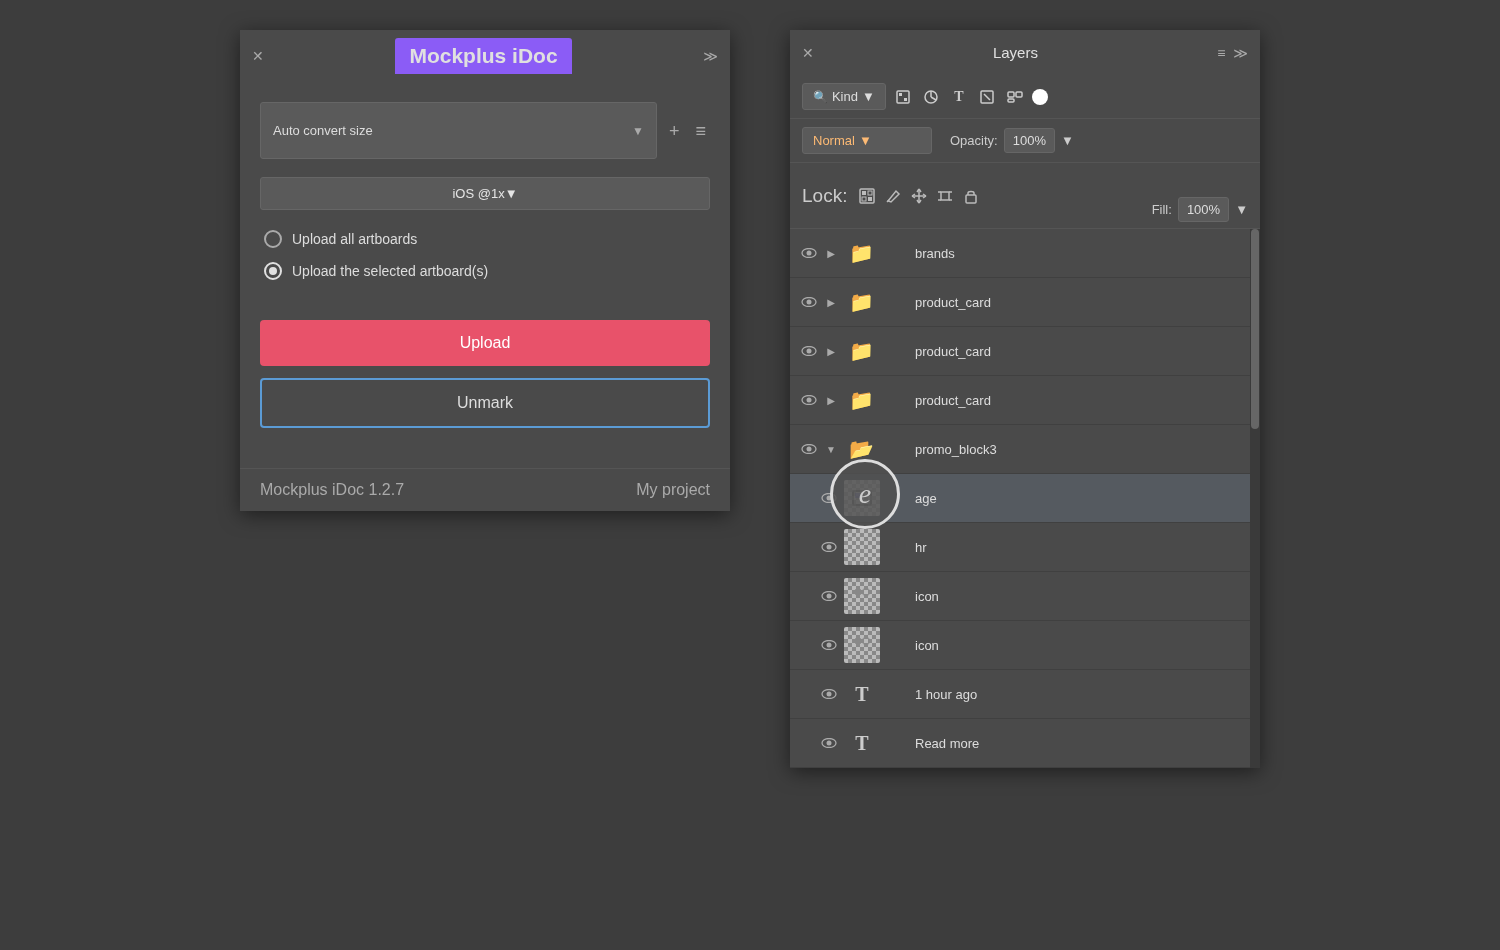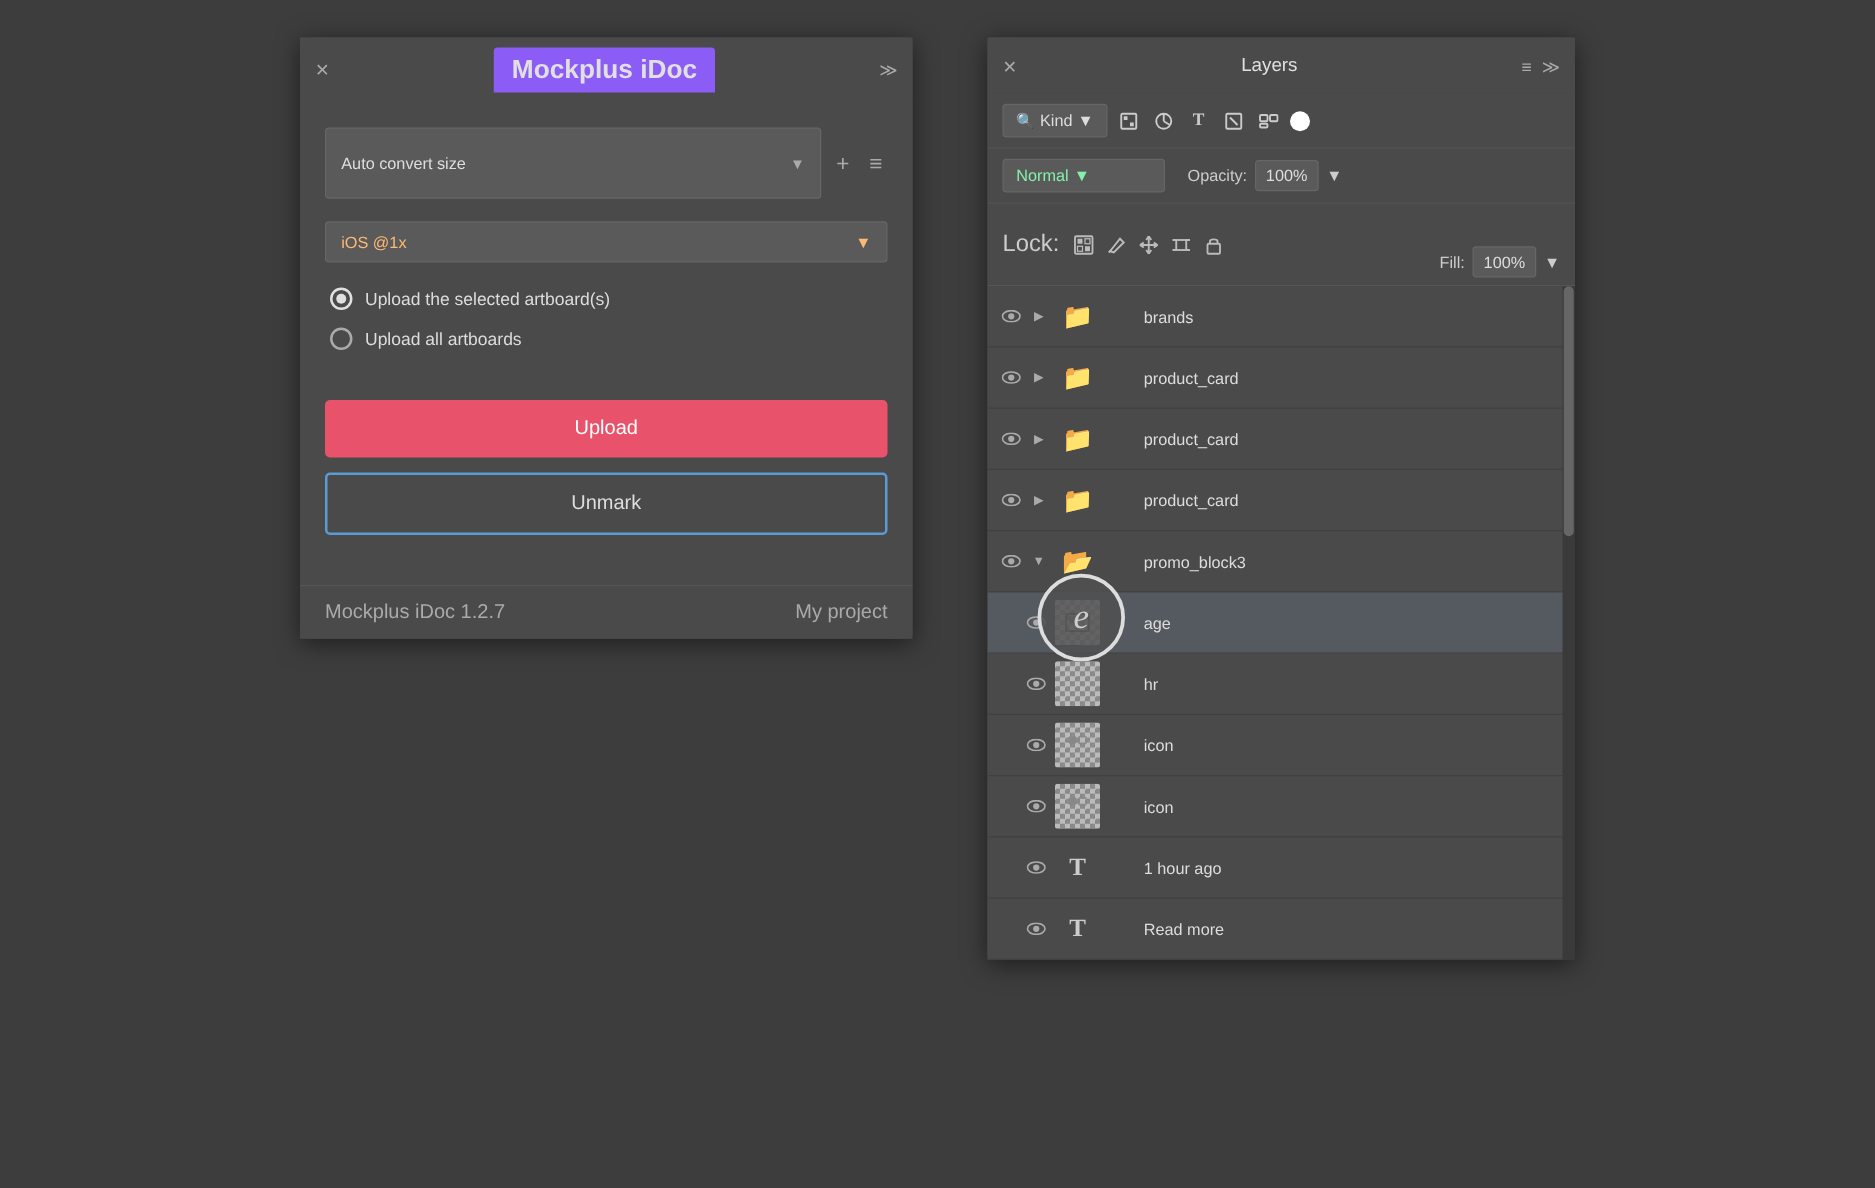--- a/index.html
+++ b/index.html
@@ -100,26 +100,26 @@
       cursor: pointer;
       padding: 4px;
       line-height: 1;
     }
 
     .select-full {
       width: 100%;
       background: #5a5a5a;
       border: 1px solid #666;
       border-radius: 3px;
-      color: #fdba74;
+      color: #e5e5e5;
       font-size: 13px;
       padding: 8px 12px;
       display: flex;
       align-items: center;
-      justify-content: space-between;
+      justify-content: center;
       cursor: pointer;
       margin-bottom: 20px;
     }
 
     .radio-group {
       display: flex;
       flex-direction: column;
       gap: 14px;
       margin-bottom: 40px;
       padding-left: 4px;
@@ -268,21 +268,21 @@
     }
 
     .blend-select {
       display: flex;
       align-items: center;
       gap: 4px;
       background: #5a5a5a;
       border: 1px solid #666;
       border-radius: 3px;
       padding: 5px 10px;
-      color: #86efac;
+      color: #fdba74;
       font-size: 13px;
       cursor: pointer;
       min-width: 130px;
       text-align: center;
     }
 
     .opacity-group {
       display: flex;
       align-items: center;
       gap: 6px;
@@ -511,26 +511,26 @@
 
       
       <div class="select-full">
         <span>iOS @1x</span>
         <span class="arrow">▼</span>
       </div>
 
       
       <div class="radio-group">
         <div class="radio-item">
+          <div class="radio-circle"></div>
+          <span>Upload all artboards</span>
+        </div>
+        <div class="radio-item">
           <div class="radio-circle selected"></div>
           <span>Upload the selected artboard(s)</span>
-        </div>
-        <div class="radio-item">
-          <div class="radio-circle"></div>
-          <span>Upload all artboards</span>
         </div>
       </div>
 
       
       <button class="btn-upload">Upload</button>
 
       
       <button class="btn-unmark">Unmark</button>
     </div>
 

